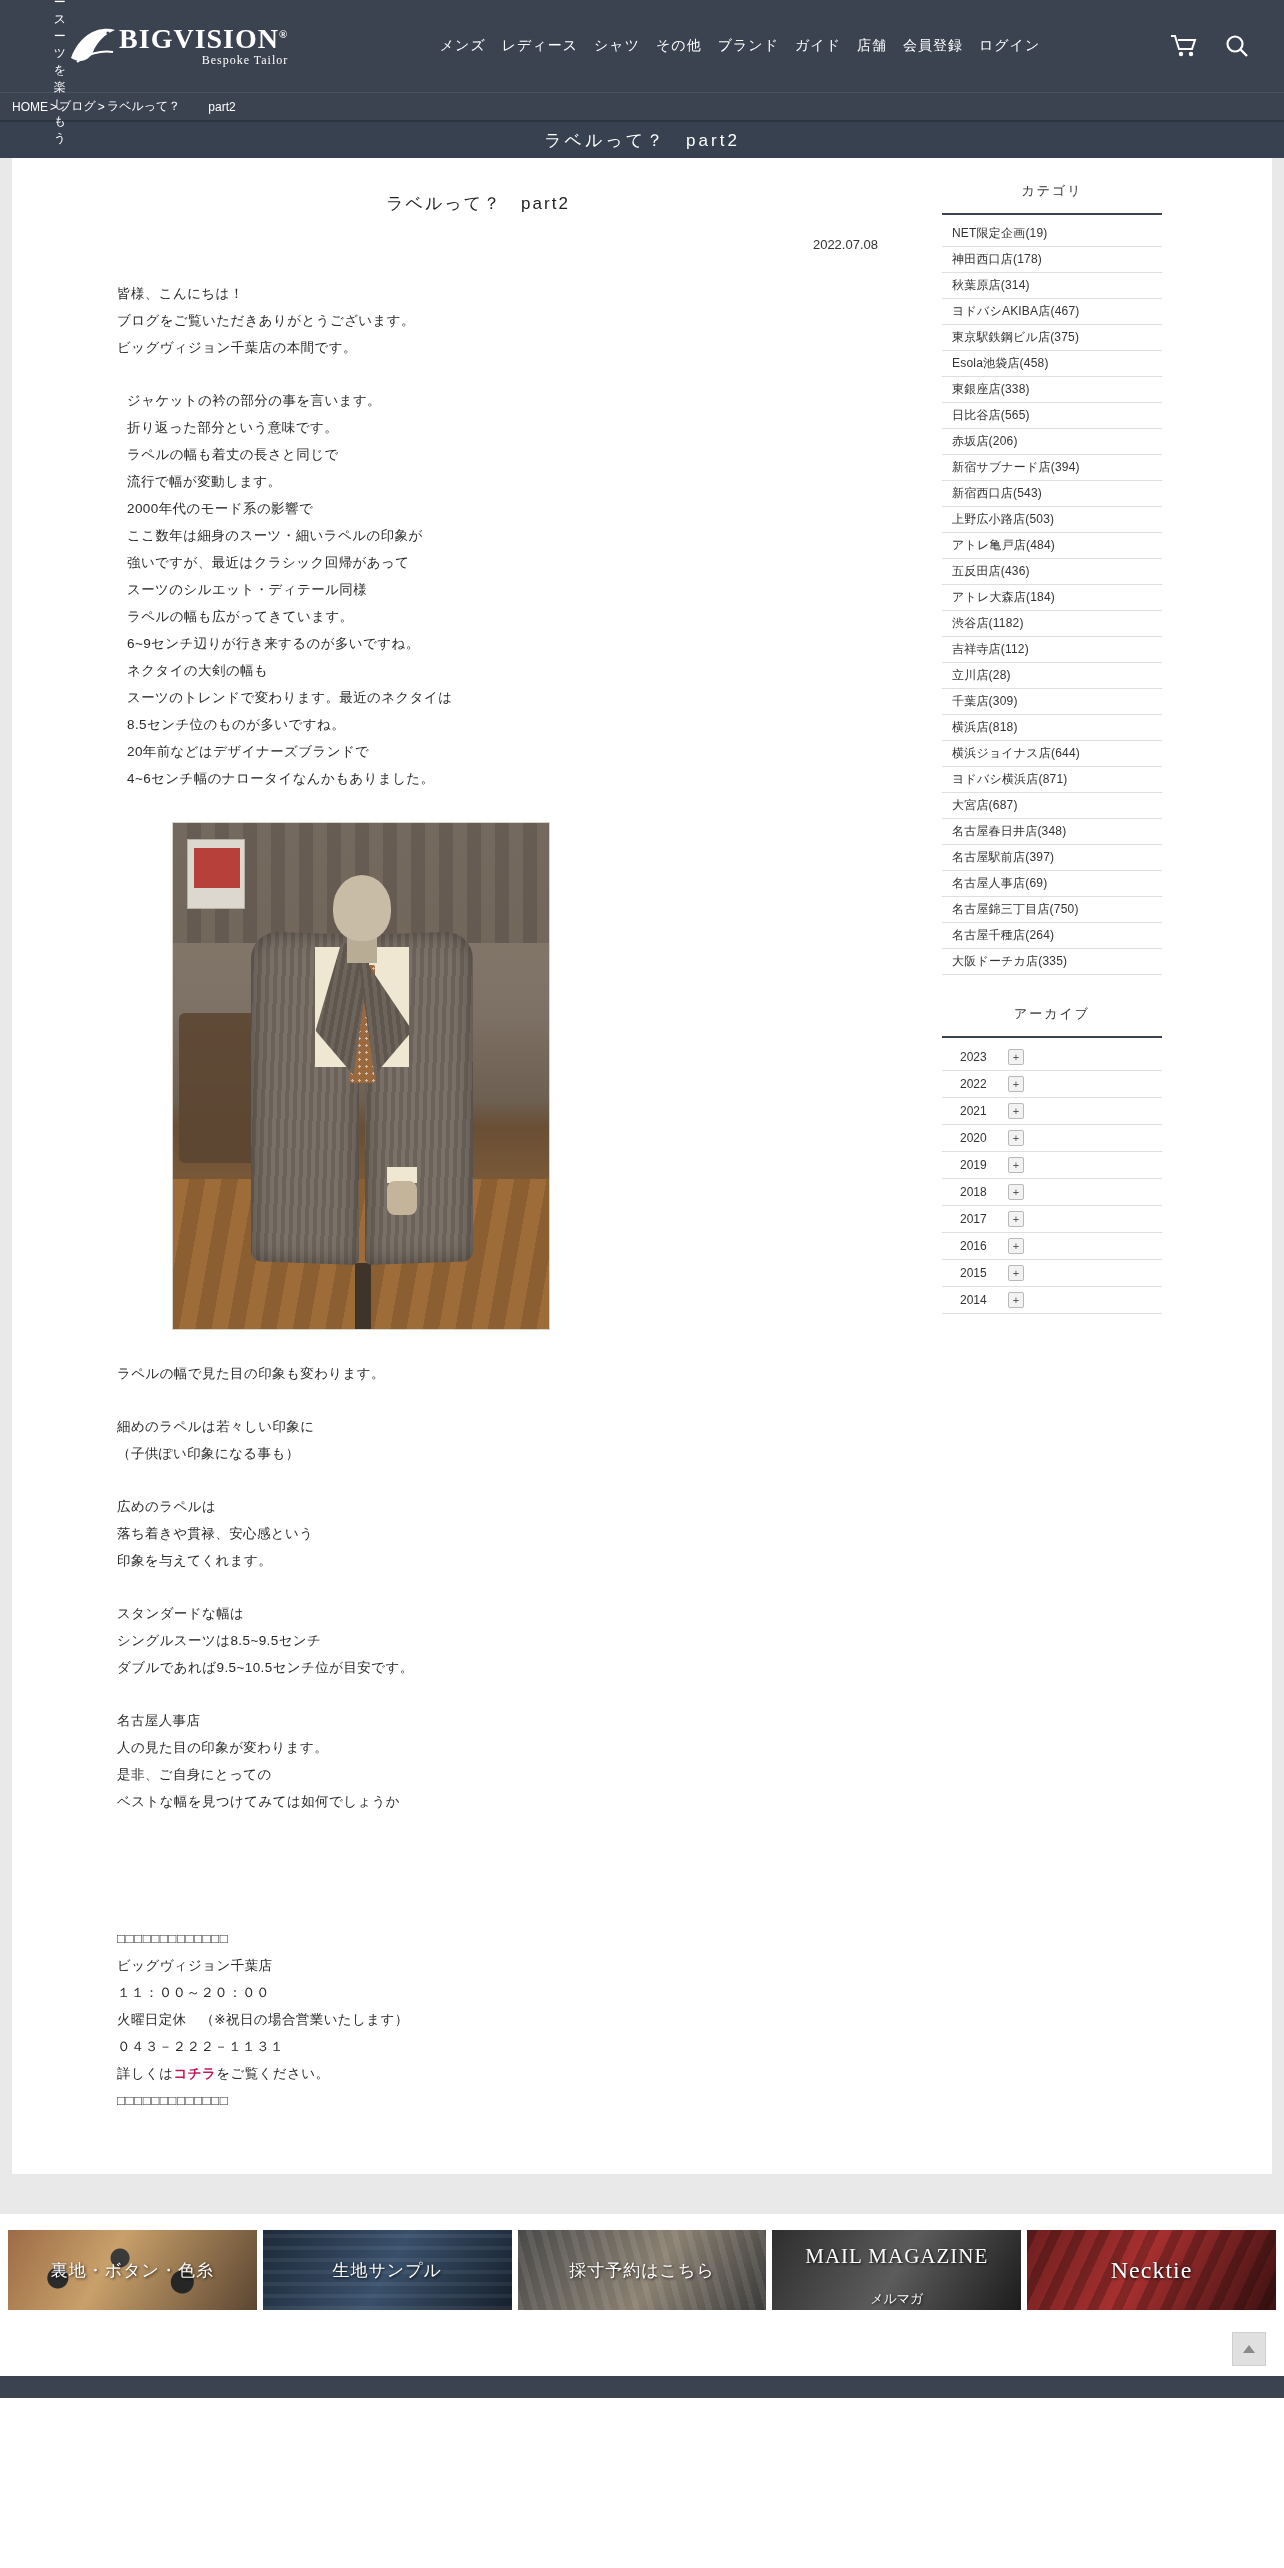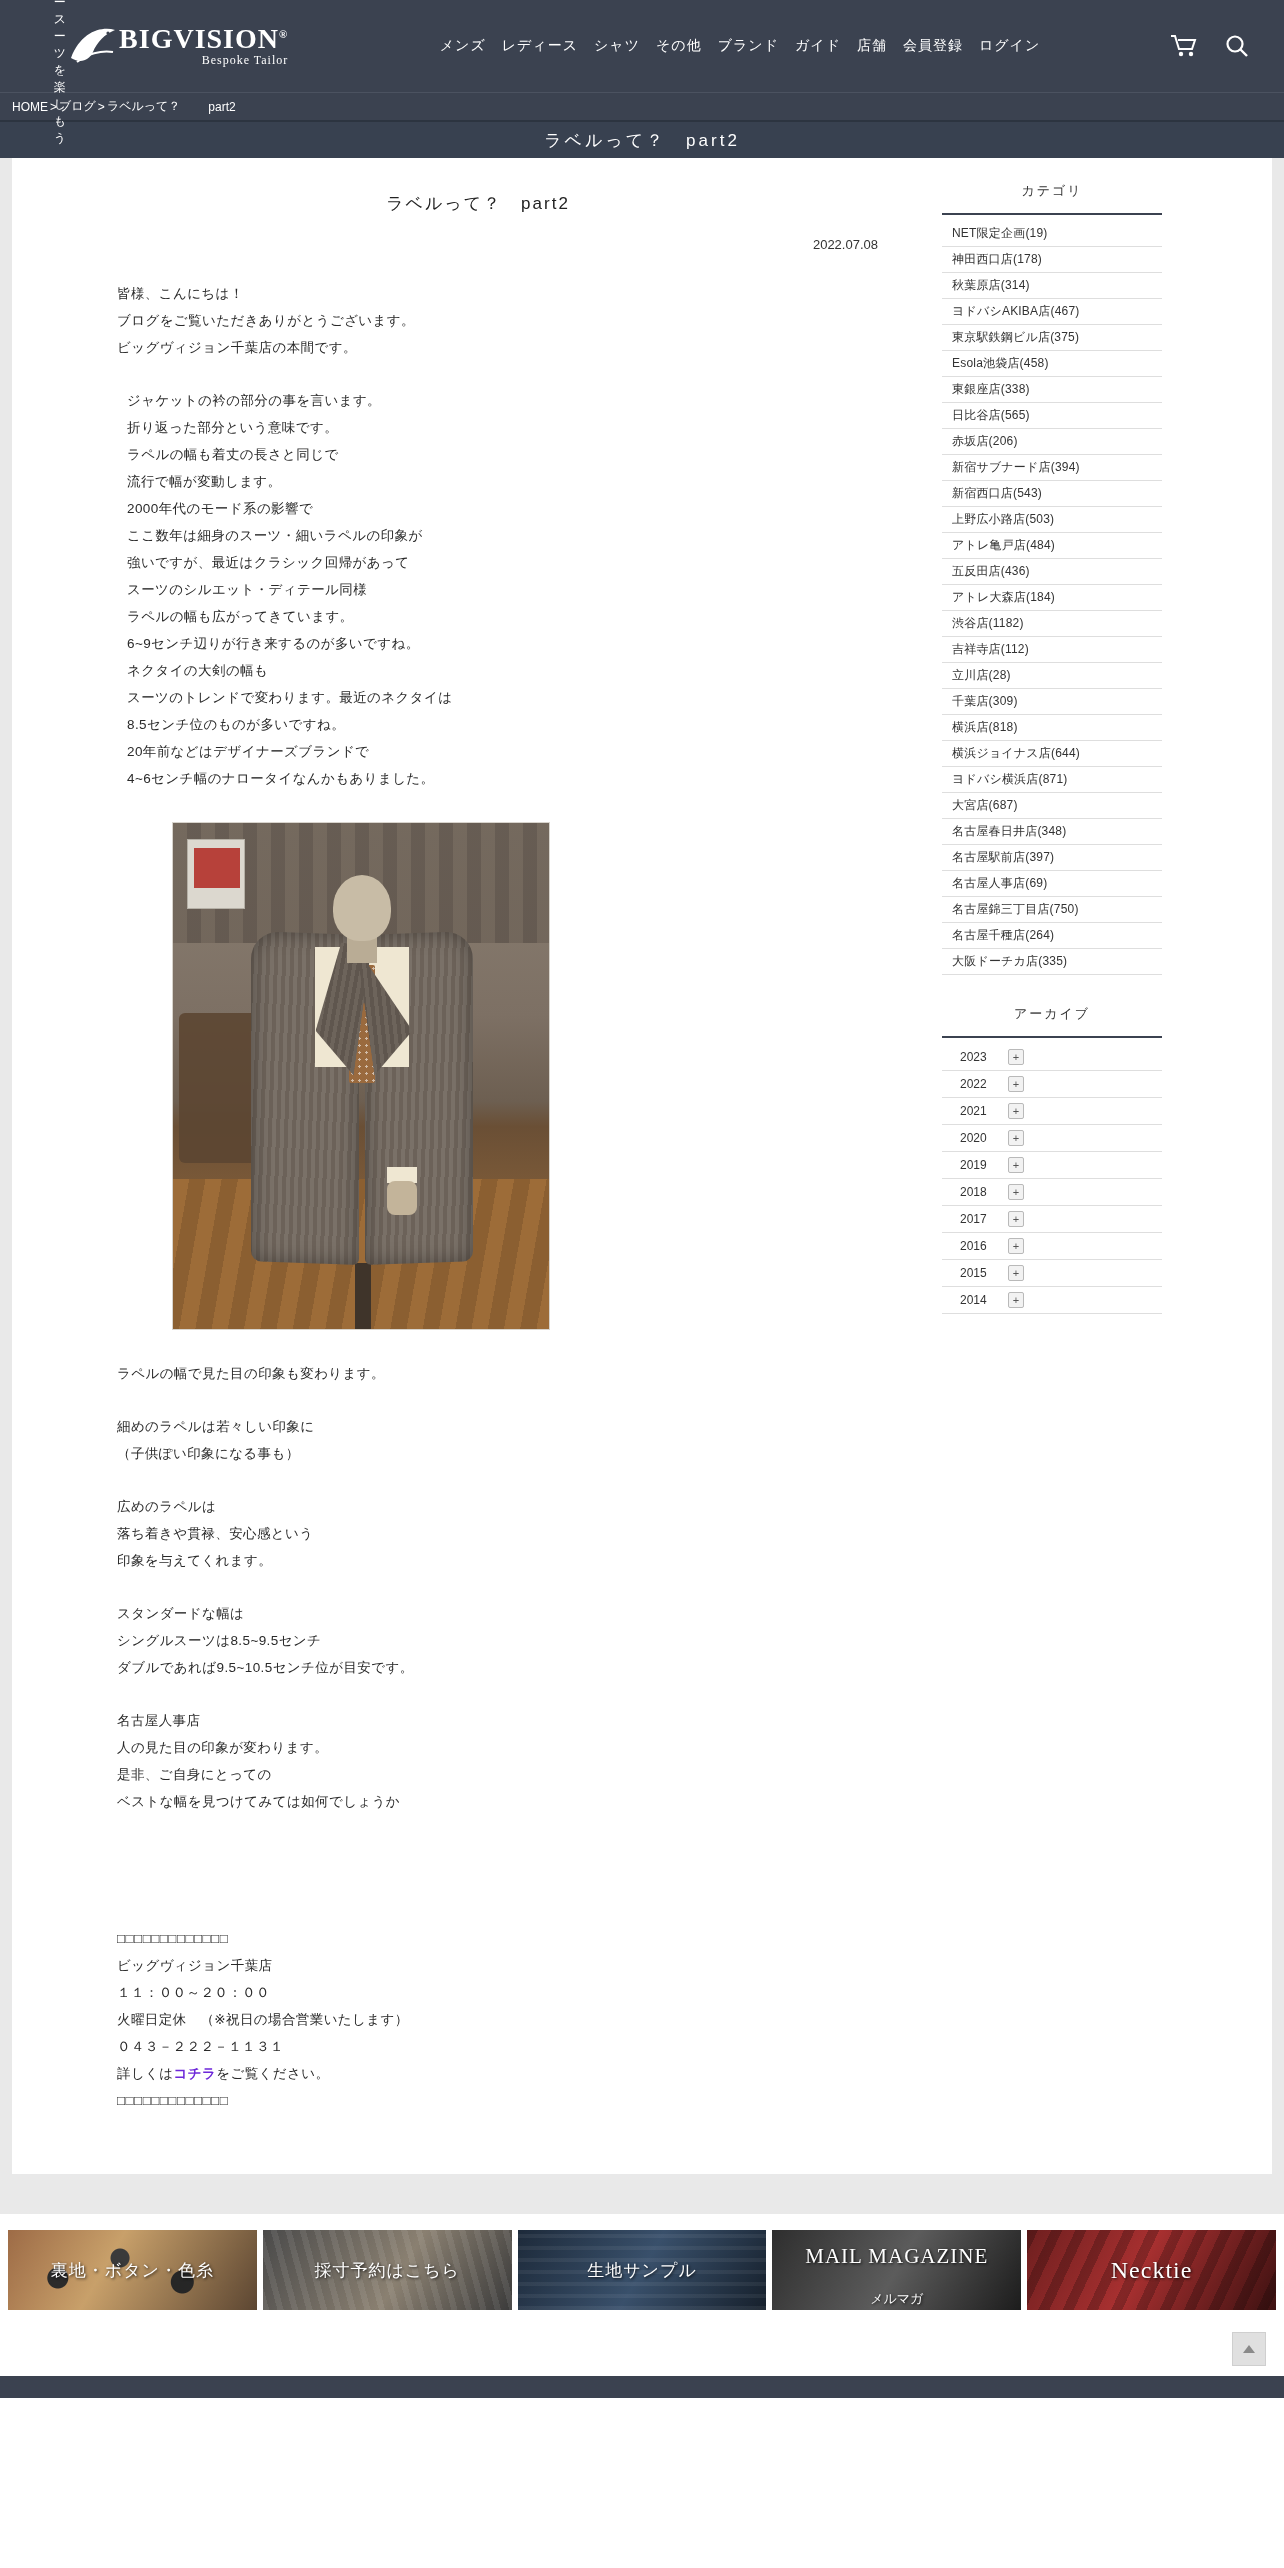--- a/index.html
+++ b/index.html
@@ -361,21 +361,21 @@
     width: 0; height: 0;
     border-left: 6px solid transparent;
     border-right: 6px solid transparent;
     border-bottom: 8px solid #8a8a8a;
   }
   .footer-bar {
     width: 100%;
     height: 22px;
     background: #3b4250;
   }
-  .red { color: #6d28d9; }
+  .red { color: #be185d; }
   .bold { font-weight: bold; }
 </style>
 </head>
 <body>
 
 <div class="header">
   <div class="logo-block">
     <div class="logo-tag">オーダースーツを楽しもう</div>
     <div class="logo-main">
       <div class="logo-bird">
@@ -598,25 +598,25 @@
       </div>
     </div>
 
   </div>
 </div>
 
 <div class="banners">
   <div class="banner bn1">
     <span>裏地・ボタン・色糸</span>
   </div>
+  <div class="banner bn3">
+    <span>生地サンプル</span>
+  </div>
   <div class="banner bn2">
     <span>採寸予約はこちら</span>
-  </div>
-  <div class="banner bn3">
-    <span>生地サンプル</span>
   </div>
   <div class="banner bn4">
     <div class="mm">MAIL MAGAZINE</div>
     <div class="mm2">メルマガ</div>
   </div>
   <div class="banner bn5">
     <span>Necktie</span>
   </div>
 </div>
 

